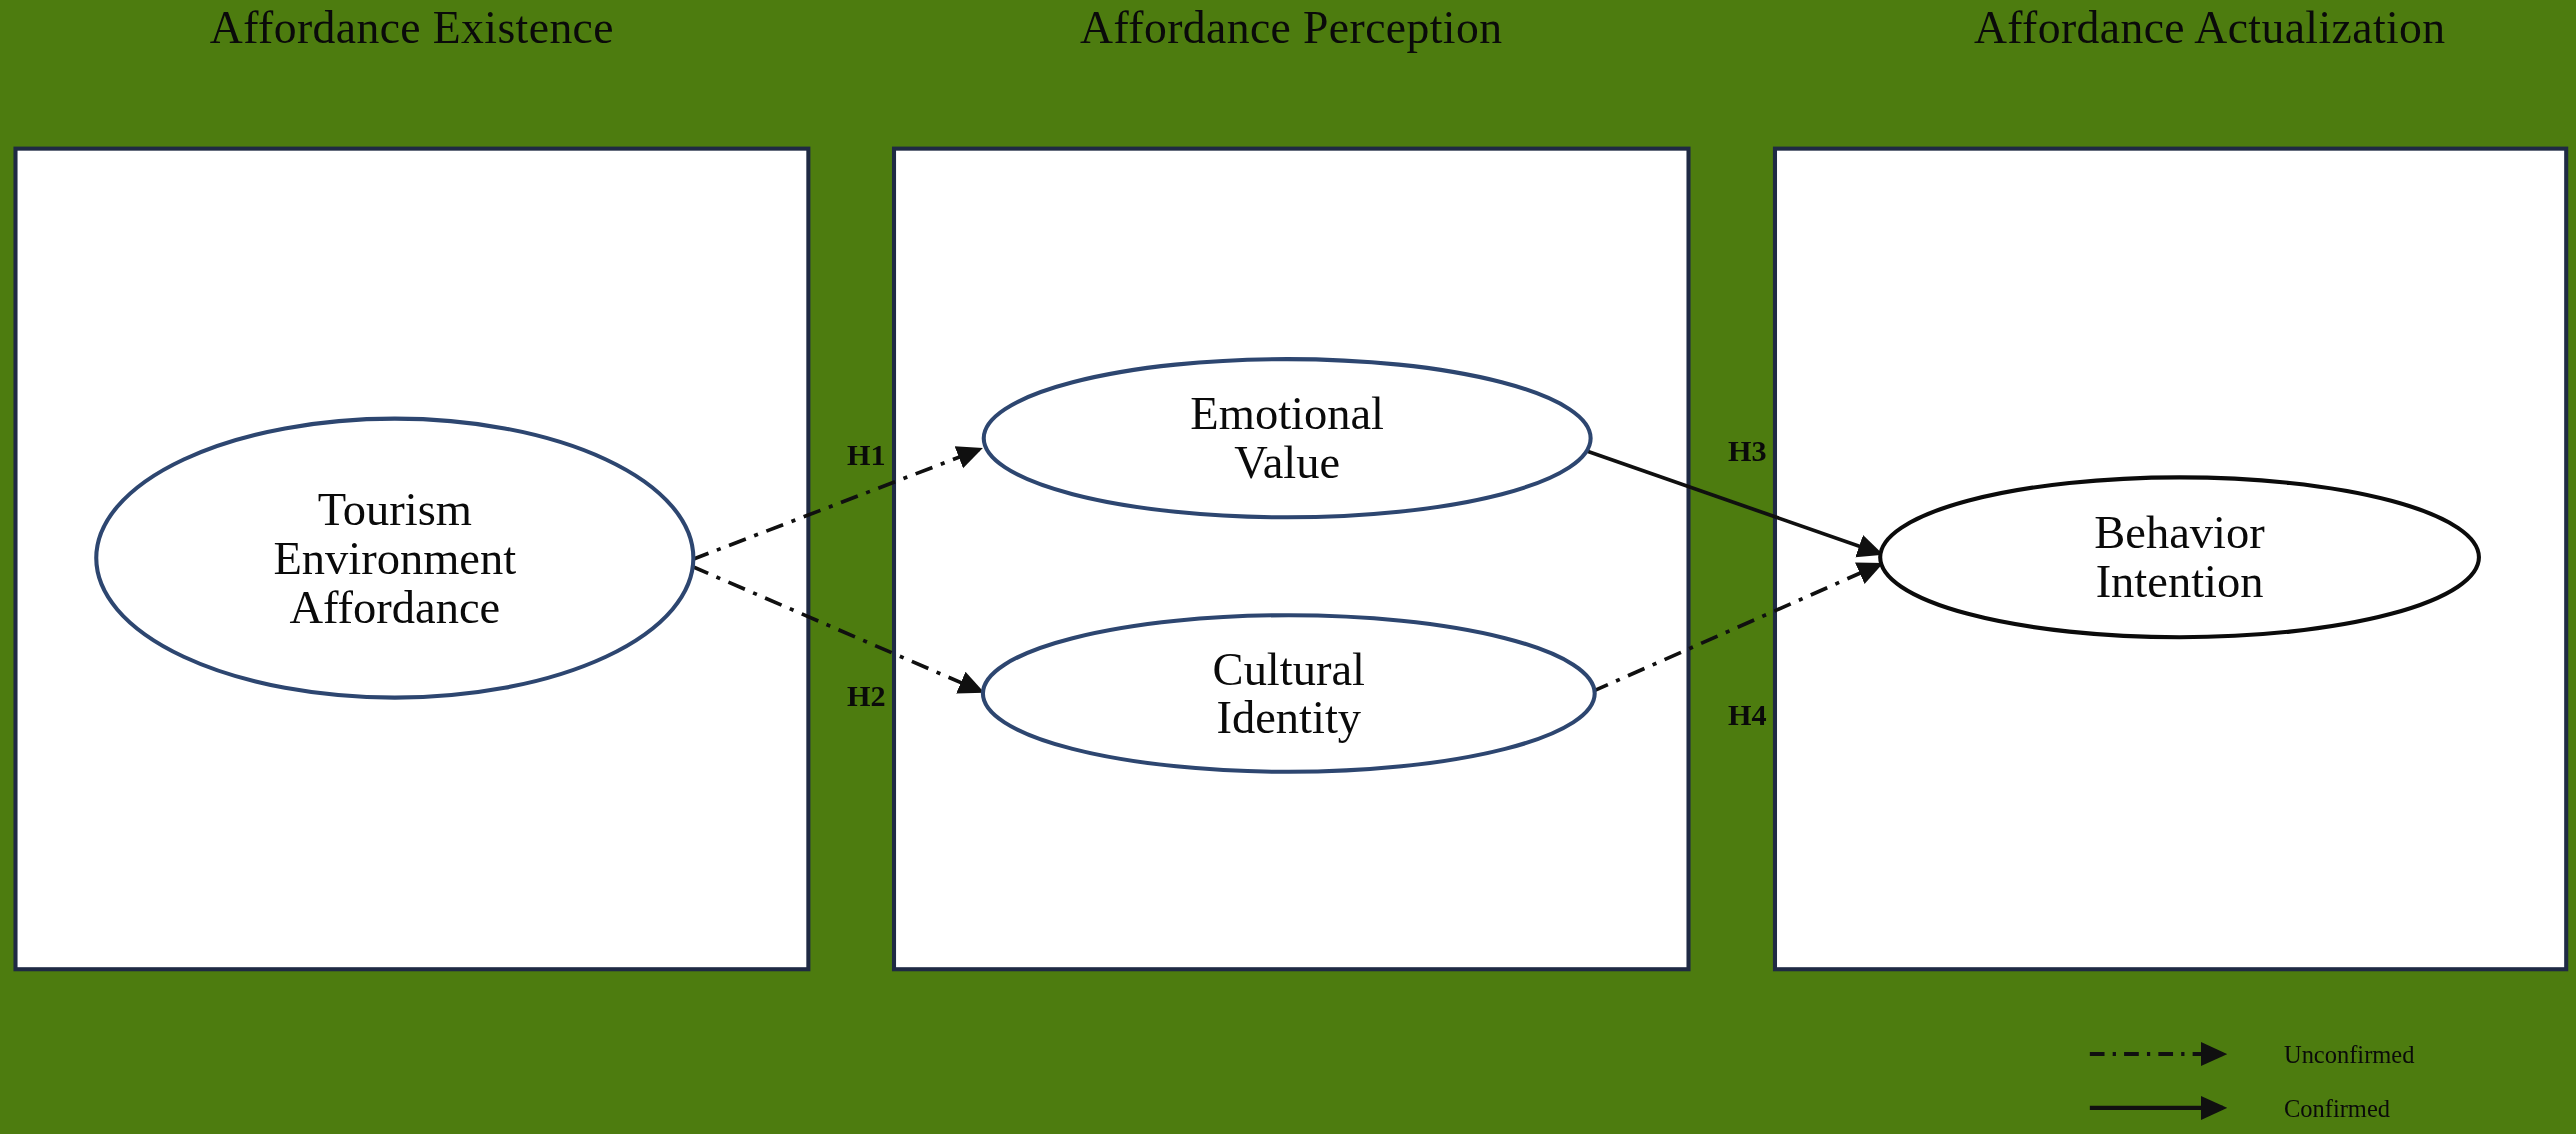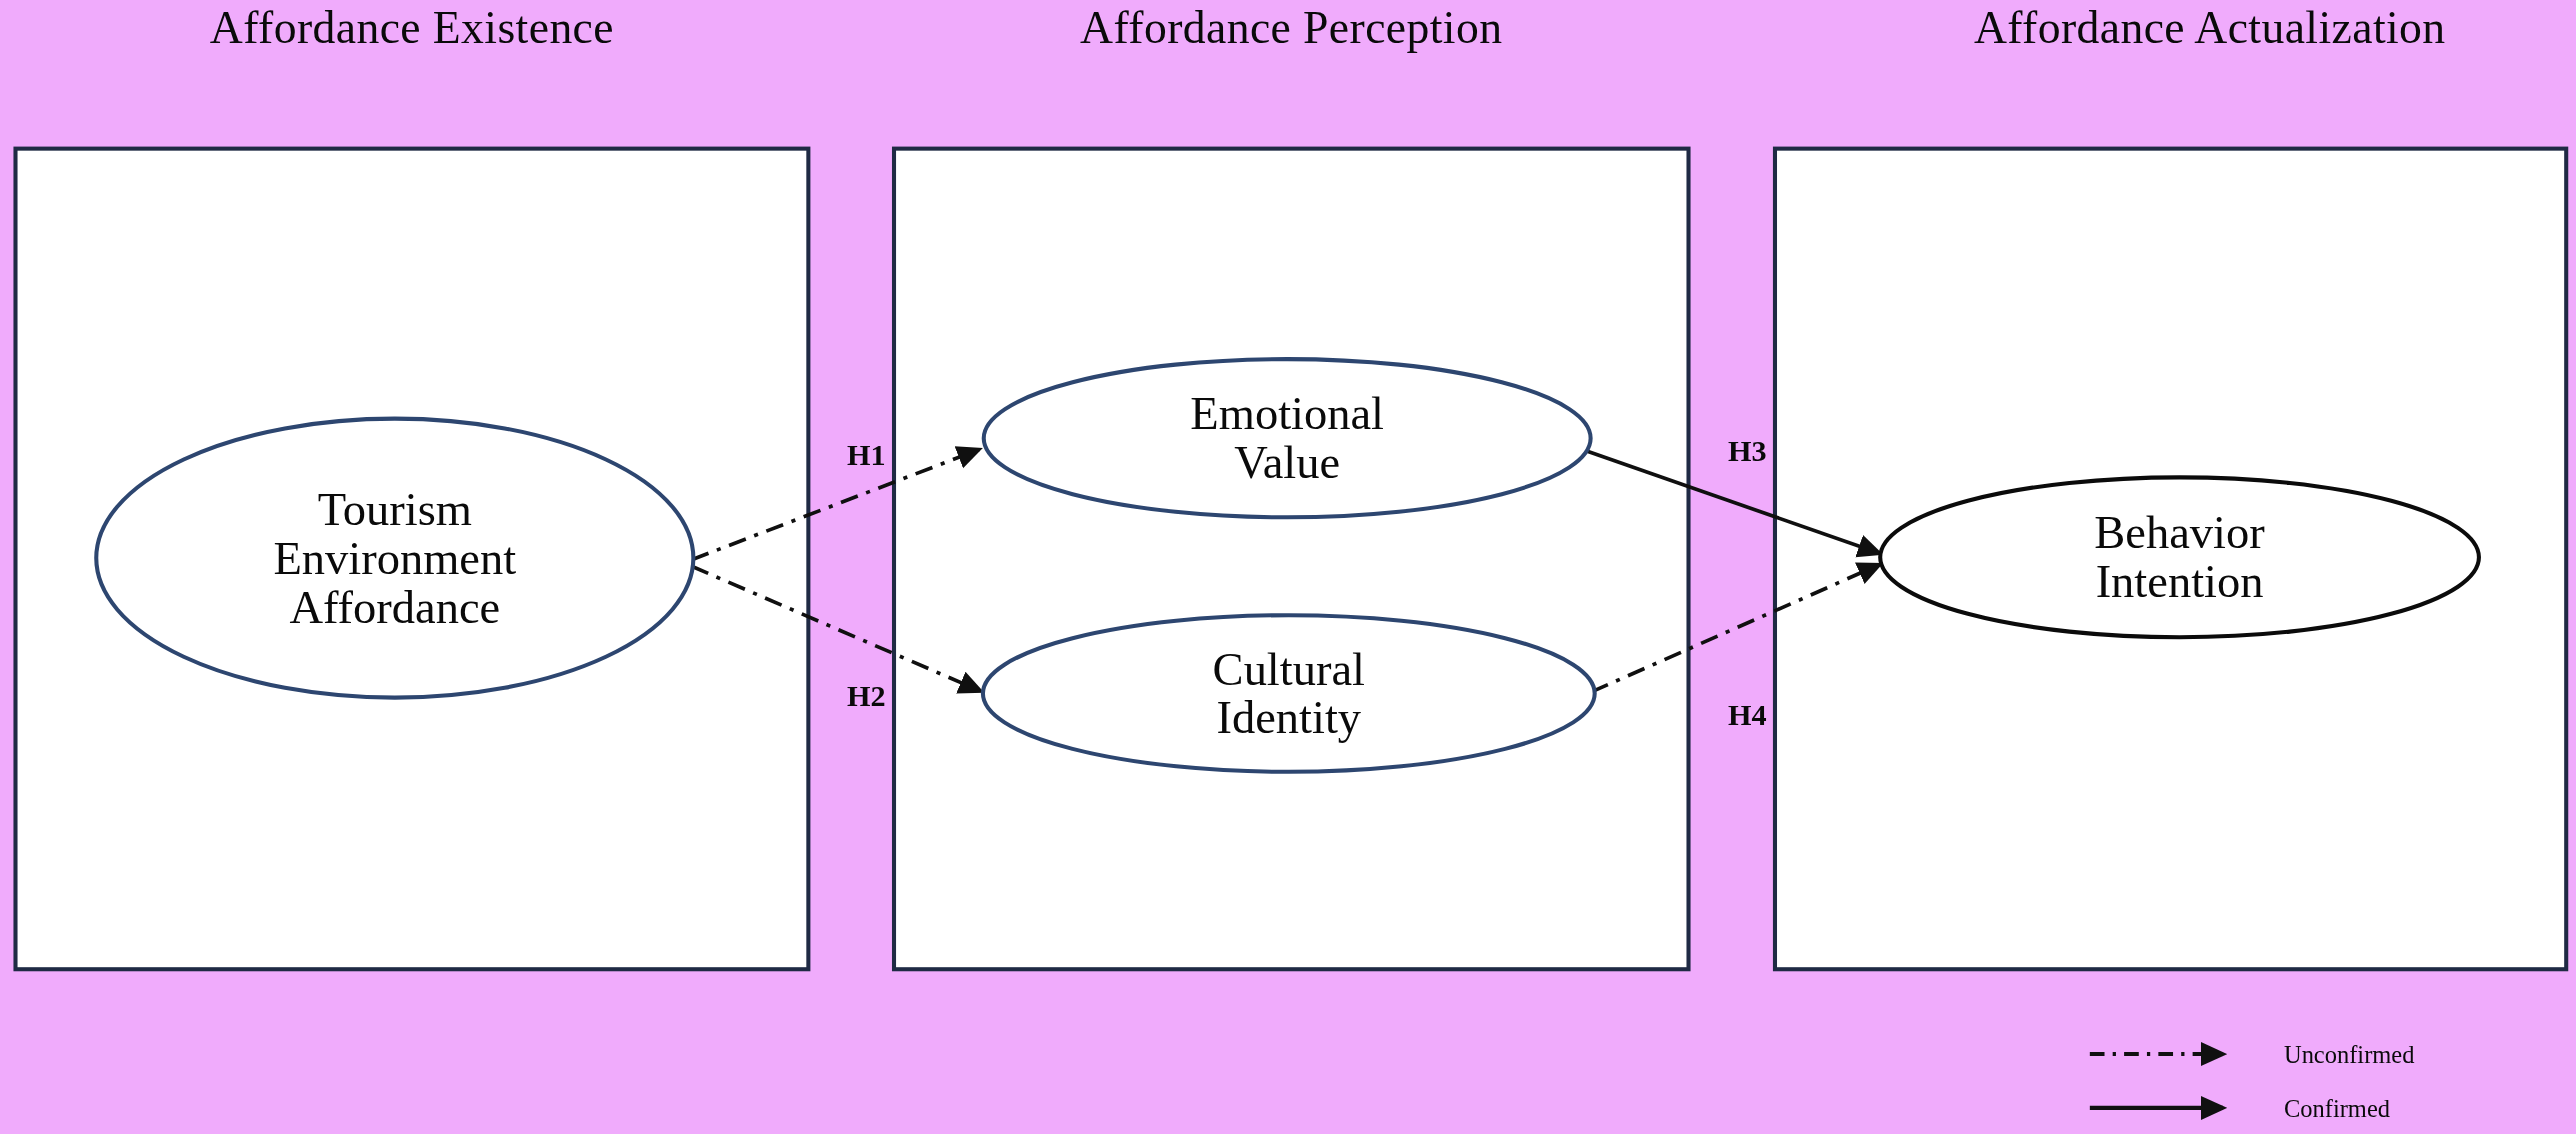--- a/index.html
+++ b/index.html
@@ -9,21 +9,21 @@
     background: #ffffff;
   }
   body {
     font-family: "Liberation Serif", "DejaVu Serif", serif;
     color: #000000;
   }
   #canvas {
     position: relative;
     width: 2576px;
     height: 1135px;
-    background: #f0abfc;
+    background: #4d7c0f;
     overflow: hidden;
     text-align: right;
   }
   #diagram-svg {
     position: absolute;
     left: 0;
     top: 0;
     width: 2576px;
     height: 1135px;
   }

